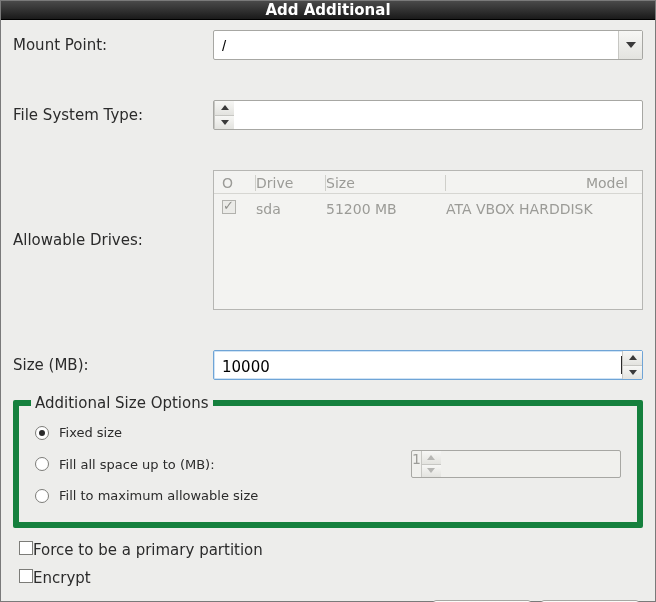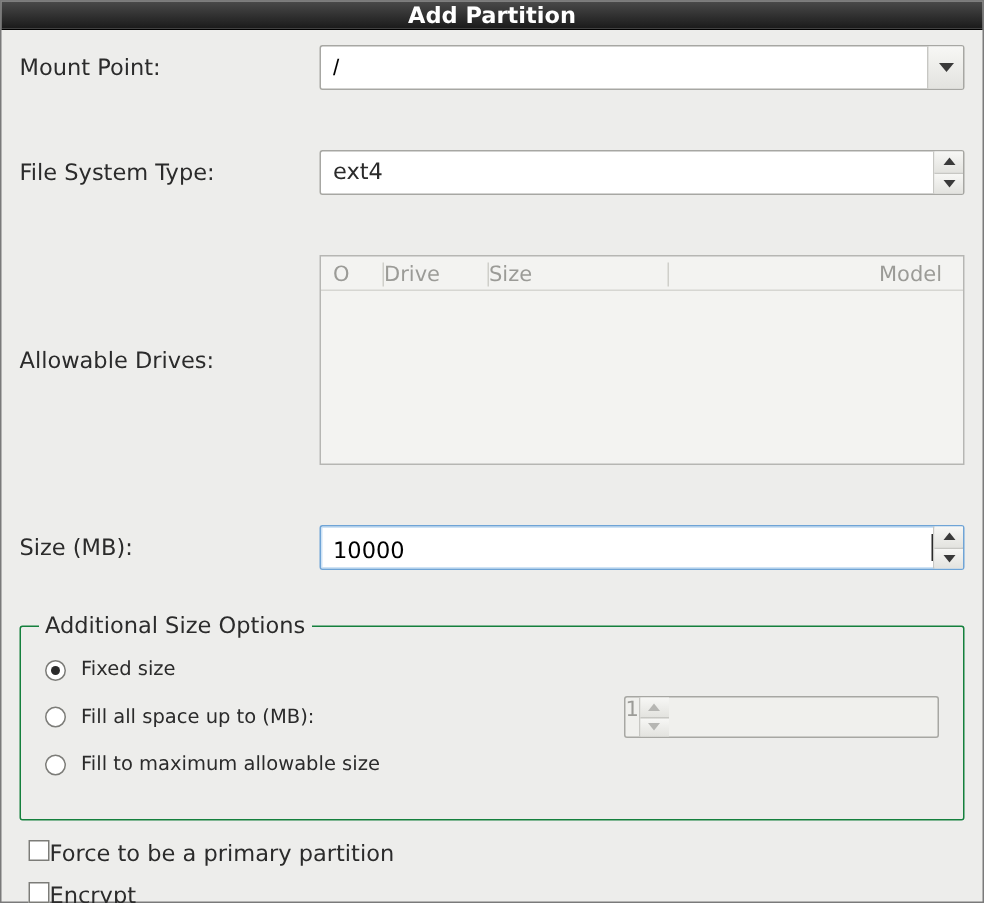--- a/index.html
+++ b/index.html
@@ -146,24 +146,24 @@
   .chk.checked::after {
     content: "✓";
     position: absolute;
     top: -3px; left: 0;
     font-size: 13px;
     color: #8f8f8b;
   }
 
   
   fieldset.size-opts {
-    margin: 28px 0 8px 0;
-    border: 1px solid #15803d;
+    margin: 14px 0 8px 0;
+    border: 6px solid #15803d;
     border-radius: 2px;
-    padding: 8px 12px 24px 12px;
+    padding: 8px 12px 14px 12px;
   }
   fieldset.size-opts legend {
     font-size: 15px;
     padding: 0 4px;
     color: #2b2b2b;
   }
   .radio-row {
     display: flex;
     align-items: center;
     padding: 5px 4px;
@@ -238,54 +238,59 @@
   }
   .row-allowable {
     align-items: center;
   }
 </style>
 </head>
 <body>
 
 <div class="window">
   <div class="titlebar">
-    <span>Add Partition</span>
+    <span>Add Additional</span>
   </div>
 
   <div class="content">
 
     <div class="form-grid">
       <div class="label">Mount Point:</div>
       <div class="combo">
         <input class="combo-text" value="/" style="">
         <div class="combo-btn">
           <div class="chev-down"></div>
         </div>
       </div>
 
       <div class="label">File System Type:</div>
       <div class="combo">
-        <div class="combo-text">ext4</div>
         <div class="spin-btns" style="width:20px;">
           <div class="spin-btn">
               <div class="arr-up"></div>
             </div>
           <div class="spin-btn">
               <div class="arr-dn"></div>
             </div>
         </div>
       </div>
 
       <div class="label row-allowable">Allowable Drives:</div>
       <div class="drives-box">
         <div class="drives-head">
           <span>O</span>
           <span>Drive</span>
           <span>Size</span>
           <span>Model</span>
+        </div>
+        <div class="drives-row">
+          <span><span class="chk disabled checked"></span></span>
+          <span>sda</span>
+          <span>51200 MB</span>
+          <span>ATA VBOX HARDDISK</span>
         </div>
       </div>
 
       <div class="label">Size (MB):</div>
       <div class="combo focused">
         <input class="size-text" value="10000" style="">
           <span class="caret"></span>
         <div class="spin-btns">
           <div class="spin-btn">
               <div class="arr-up"></div>

